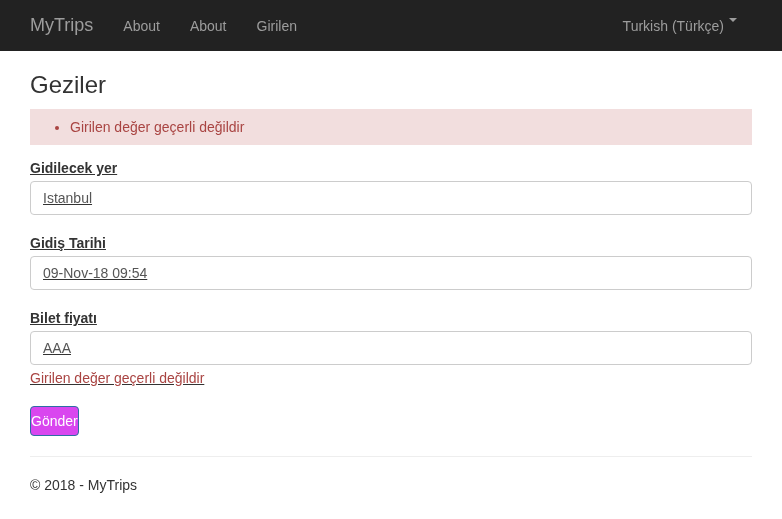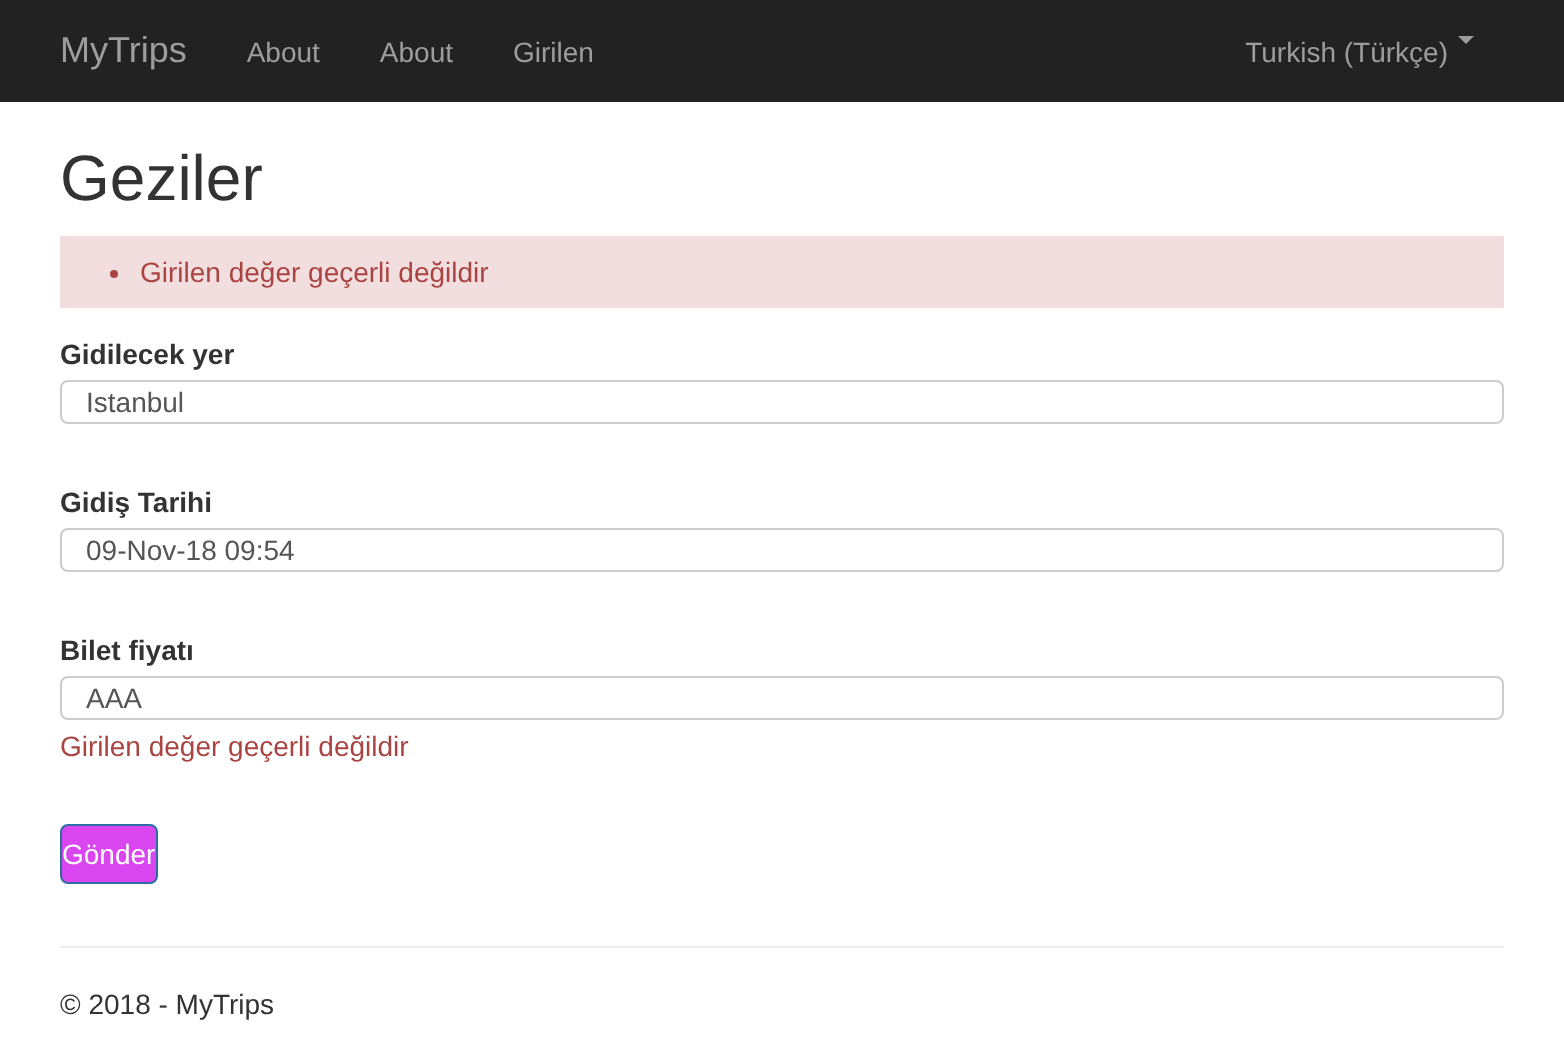--- a/index.html
+++ b/index.html
@@ -6,25 +6,25 @@
 body { margin:0; font-family:"Helvetica Neue",Helvetica,Arial,sans-serif; font-size:14px; color:#333; background:#fff; }
 .navbar { background:#222; border:none; min-height:50px; }
 .navbar-inner { padding:0 15px; max-width:752px; margin:0 auto; display:flex; align-items:center; }
 .brand { color:#9d9d9d; font-size:18px; padding:15px 15px 15px 0; text-decoration:none;text-align:center; }
 .nav { display:flex; list-style:none; margin:0; padding:0; flex:1; }
 .nav li a { color:#9d9d9d; padding:15px; display:block; text-decoration:none; }
 .nav-right { margin-left:auto; display:flex; align-items:center; }
 .lang-toggle { color:#9d9d9d; padding:15px; text-decoration:none; display:flex; gap:5px; cursor:pointer; }
 .caret { width:0; height:0; border-left:4px solid transparent; border-right:4px solid transparent; border-top:4px solid #9d9d9d; display:inline-block; }
 .container { max-width:752px; margin:0 auto; padding:0 15px; }
-h2 { font-size:32px; font-weight:500; margin:20px 0 10px; }
+h2 { font-size:24px; font-weight:500; margin:20px 0 10px; }
 hr { border:none; border-top:1px solid #eee; margin:20px 0; }
-.form-group { margin-bottom:31px; }
+.form-group { margin-bottom:20px;text-decoration:underline; }
 label { display:block; font-weight:700; margin-bottom:5px; max-width:100%; }
-.form-control { display:block; width:100%; height:22px; padding:6px 12px; font-size:14px; line-height:1.42857143; color:#555; background:#fff; border:1px solid #ccc; border-radius:4px; }
+.form-control { display:block; width:100%; height:34px; padding:6px 12px; font-size:14px; line-height:1.42857143; color:#555; background:#fff; border:1px solid #ccc; border-radius:4px; }
 .btn-primary { color:#fff; background:#d946ef; border:1px solid #2e6da4; padding:6px 0; font-size:14px; border-radius:4px; cursor:pointer; }
 .validation-summary { color:#a94442; background:#f2dede; padding:10px 15px; margin-bottom:15px; }
 .validation-summary ul { margin:0; padding-left:25px; }
 .field-error { color:#a94442; margin-top:5px; display:block; }
 footer p { margin:0 0 0; }
 </style>
 </head>
 <body>
 
 <nav class="navbar">

